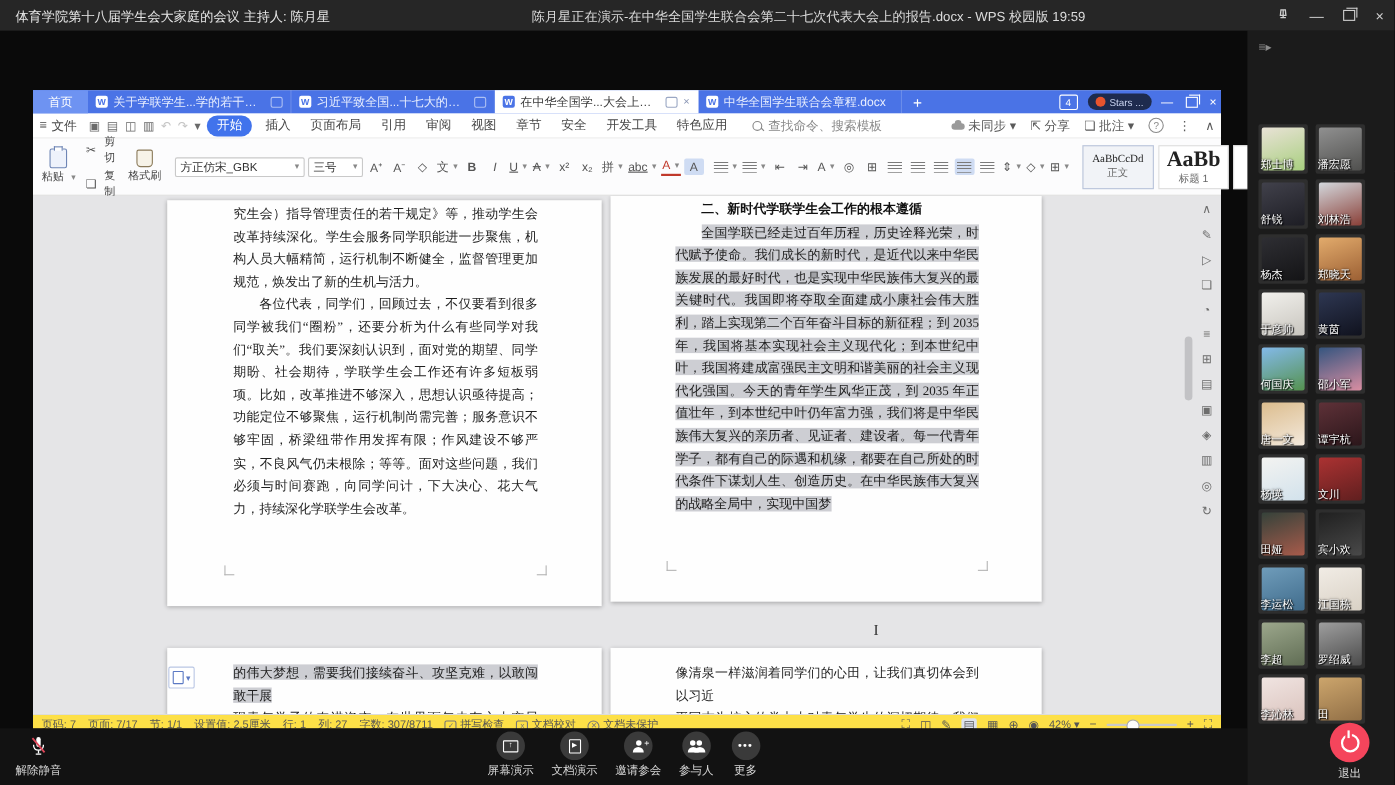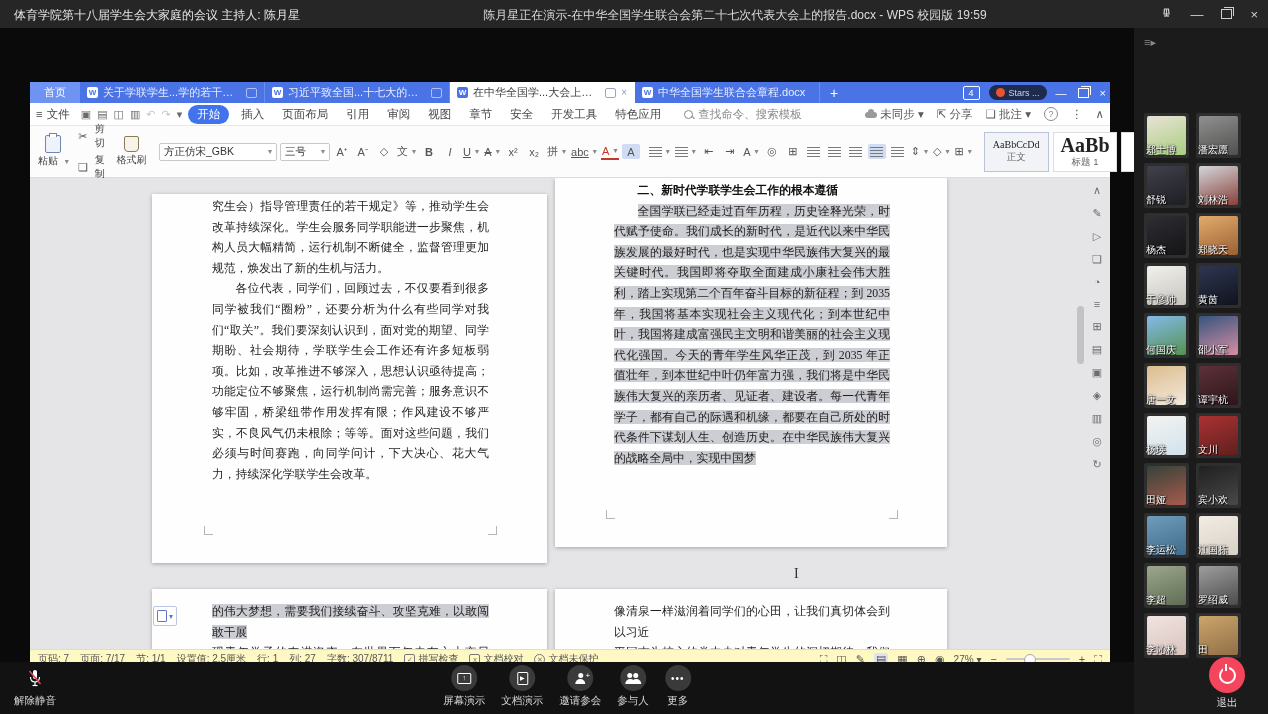--- a/index.html
+++ b/index.html
@@ -84,21 +84,21 @@
   .headline{font-weight:bold;color:#111;}
   .cmark{position:absolute;width:8px;height:8px;}
   .cmark.bl{border-left:1px solid #b5b5b5;border-bottom:1px solid #b5b5b5;}
   .cmark.br{border-right:1px solid #b5b5b5;border-bottom:1px solid #b5b5b5;}
   .pastebtn{position:absolute;left:123px;top:428px;width:22px;height:18px;background:#fff;border:1px solid #b9c6e4;border-radius:2px;display:flex;align-items:center;justify-content:center;gap:2px;color:#5b79c4;font-size:8px;}
   .pclip{width:8px;height:10px;border:1px solid #5b79c4;border-radius:1px;}
   .ibeam{position:absolute;left:764px;top:388px;font-family:"Liberation Serif",serif;font-size:14px;color:#333;}
   .sidestrip{position:absolute;right:2px;top:6px;width:22px;display:flex;flex-direction:column;align-items:center;gap:10px;color:#6d6d6d;font-size:11px;}
   .vscroll{position:absolute;right:26px;top:128px;width:7px;height:58px;background:#c2c2c5;border-radius:4px;}
   
-  .statusbar{height:18px;background:#fef9c3;border-top:1px solid #dcdcdc;display:flex;align-items:center;padding:0 8px;font-size:10px;color:#555;}
+  .statusbar{height:18px;background:#fde047;border-top:1px solid #dcdcdc;display:flex;align-items:center;padding:0 8px;font-size:10px;color:#555;}
   .stitem{margin-right:11px;white-space:nowrap;}
   .ck{display:inline-block;width:9px;height:9px;border:1px solid #777;border-radius:2px;font-size:7px;line-height:9px;text-align:center;margin-right:3px;color:#777;}
   .ck.round{border-radius:50%;}
   .st-right{margin-left:auto;display:flex;align-items:center;gap:9px;color:#565656;font-size:11px;}
   .viewic.sel{background:#dde2ec;border-radius:2px;padding:0 2px;}
   .ztrack{width:64px;height:2px;background:#c9c9c9;border-radius:1px;position:relative;}
   .zthumb{position:absolute;left:18px;top:-4px;width:10px;height:10px;border-radius:50%;background:#fdfdfd;border:1px solid #a8a8a8;}
   
   .bottombar{position:absolute;left:0;bottom:0;width:1134px;height:52px;background:#121212;}
   .ctl{position:absolute;display:flex;flex-direction:column;align-items:center;gap:3px;color:#d8d8d8;font-size:10.5px;}
@@ -384,21 +384,21 @@
             <span class="tic">
                 <span class="arrowsel"></span>
               </span>
             <span><span>选择</span> <span class="car">▾</span></span>
           </div>
         </div>
       </div>
 
       <div class="docarea">
 
-        <div class="page" style="left:122px;top:16px;width:395px;height:369px;">
+        <div class="page" style="left:122px;top:4px;width:395px;height:369px;">
           <div class="ptext" style="position:absolute;left:60px;right:58px;top:2px;">
             <p>究生会）指导管理责任的若干规定》等，推动学生会改革持续深化。学生会服务同学职能进一步聚焦，机构人员大幅精简，运行机制不断健全，监督管理更加规范，焕发出了新的生机与活力。</p>
             <p class="indent">各位代表，同学们，回顾过去，不仅要看到很多同学被我们“圈粉”，还要分析为什么有些同学对我们“取关”。我们要深刻认识到，面对党的期望、同学期盼、社会期待，学联学生会工作还有许多短板弱项。比如，改革推进不够深入，思想认识亟待提高；功能定位不够聚焦，运行机制尚需完善；服务意识不够牢固，桥梁纽带作用发挥有限；作风建设不够严实，不良风气仍未根除；等等。面对这些问题，我们必须与时间赛跑，向同学问计，下大决心、花大气力，持续深化学联学生会改革。</p>
           </div>
           <span class="cmark bl" style="left:52px;bottom:28px;"></span>
           <span class="cmark br" style="right:50px;bottom:28px;"></span>
         </div>
 
         <div class="page" style="left:525px;top:0;width:392px;height:369px;">
           <div class="ptext" style="position:absolute;left:59px;right:57px;top:2px;">
@@ -459,21 +459,21 @@
         <span class="stitem"><span class="ck">x</span><span>文档校对</span></span>
         <span class="stitem"><span class="ck round">✕</span><span>文档未保护</span></span>
         <div class="st-right">
           <span class="viewic">⛶</span>
           <span class="viewic">◫</span>
           <span class="viewic">✎</span>
           <span class="viewic sel">▤</span>
           <span class="viewic">▦</span>
           <span class="viewic">⊕</span>
           <span class="viewic">◉</span>
-          <span style="font-size:10px;"><span>27%</span> ▾</span>
+          <span style="font-size:10px;"><span>42%</span> ▾</span>
           <span>−</span>
           <span class="ztrack">
               <span class="zthumb"></span>
             </span>
           <span>+</span>
           <span class="viewic">⛶</span>
         </div>
       </div>
     </div>
 

